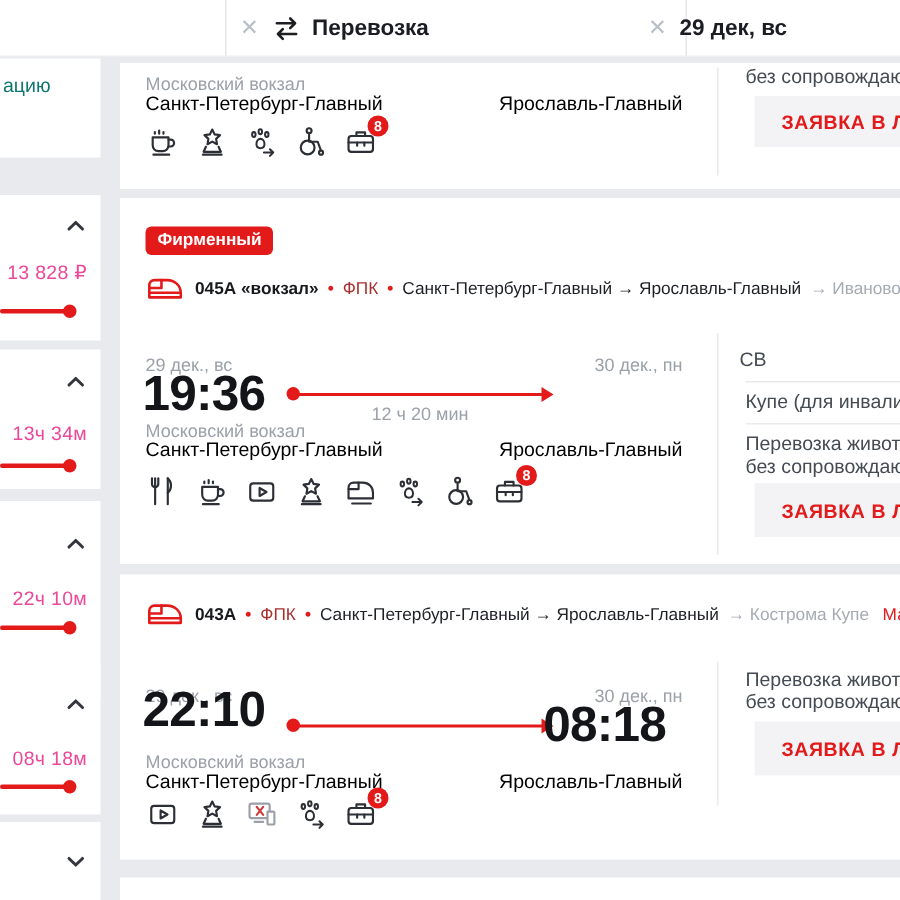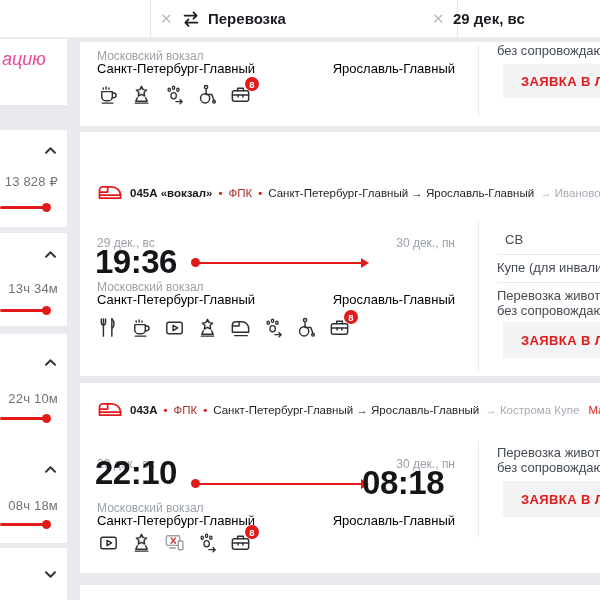--- a/index.html
+++ b/index.html
@@ -9,24 +9,24 @@
   
   .topbar { position:absolute; left:0; top:0; width:600px; height:38px; background:#fff; border-bottom:1px solid #eceef1; z-index:5; }
   .vsep { position:absolute; top:0; width:1px; height:37px; background:#e4e6ea; }
   .clear-x { position:absolute; top:9px; font-size:15px; color:#b9bec7; cursor:pointer; line-height:20px; }
   .tb-text { position:absolute; top:10px; font-size:15px; font-weight:bold; color:#1b1d22; }
   .swap { position:absolute; left:180px; top:8px; width:22px; height:22px; color:#1c1e22; }
 
   
   .sb { position:absolute; left:0; width:67px; background:#fff; }
   .chev { position:absolute; right:10px; width:13px; height:9px; color:#33363c; cursor:pointer; }
-  .fval { position:absolute; right:9px; font-size:13px; color:#737373; letter-spacing:.2px; white-space:nowrap; }
+  .fval { position:absolute; right:9px; font-size:13px; color:#ec4899; letter-spacing:.2px; white-space:nowrap; }
   .range { position:absolute; left:0; width:48px; height:3px; background:#e21a1a; border-radius:2px; }
   .range .dot { position:absolute; right:-3px; top:-3px; width:9px; height:9px; background:#e21a1a; border-radius:50%; }
-  .sb-crop-label { position:absolute; left:2px; top:10px; font-size:18px; color:#ec4899;font-style:italic; }
+  .sb-crop-label { position:absolute; left:2px; top:10px; font-size:13px; color:#0f766e; }
 
   
   .card { position:absolute; left:80px; width:560px; background:#fff; }
   .hint { position:absolute; font-size:12px; color:#9ba1a9; white-space:nowrap; }
   .station { position:absolute; font-size:13px; font-weight:normal; color:#000000; white-space:nowrap; }
   .time { position:absolute; font-size:33px; line-height:36px; font-weight:bold; color:#141519; letter-spacing:-.5px; white-space:nowrap; }
   .tl { position:absolute; width:174px; height:2px; background:#e21a1a; }
   .tl::before { content:""; position:absolute; left:-2px; top:-4px; width:9px; height:9px; border-radius:50%; background:#e21a1a; }
   .tl::after { content:""; position:absolute; right:-2px; top:-4px; border-left:8px solid #e21a1a; border-top:5px solid transparent; border-bottom:5px solid transparent; }
   .dur { position:absolute; width:174px; text-align:center; font-size:12px; color:#9ba1a9; }
@@ -237,37 +237,39 @@
         </svg>
         <span class="badge8">8</span>
       </span>
   </div>
   <div class="vdiv" style="left:398px;top:3px;height:72px"></div>
   <span class="ptext" style="left:417px;top:1px">без сопровождающе</span>
   <button class="btn" style="left:423px;top:22px;height:34px">ЗАЯВКА В Л</button>
 </div>
 
 <div class="card" style="top:132px;height:244px">
+  <span class="badge" style="left:17px;top:19px">Фирменный</span>
 
   <div class="trow" style="left:17px;top:50px">
     <svg class="logo">
         <use href="#ic-logo"></use>
       </svg>
     <span class="num">045А «вокзал»</span>
     <span class="blt">•</span>
     <span class="car">ФПК</span>
     <span class="blt">•</span>
     <span class="rt">Санкт-Петербург-Главный → Ярославль-Главный</span>
     <span class="rtx">→ Иваново</span>
 
   </div>
 
   <span class="hint" style="left:17px;top:104px">29 дек., вс</span>
   <span class="time" style="left:15px;top:112px">19:36</span>
   <div class="tl" style="left:113px;top:130px"></div>
+  <span class="dur" style="left:113px;top:137px">12 ч 20 мин</span>
   <span class="hint" style="right:185px;top:104px">30 дек., пн</span>
   <span class="hint" style="left:17px;top:148px">Московский вокзал</span>
   <span class="station" style="left:17px;top:160px">Санкт-Петербург-Главный</span>
   <span class="station" style="right:185px;top:160px">Ярославль-Главный</span>
 
   <div class="amen" style="left:17px;top:184px">
     <span class="ic-wrap">
         <svg class="ic">
           <use href="#ic-rest"></use>
         </svg>
@@ -304,21 +306,21 @@
       </span>
     <span class="ic-wrap">
         <svg class="ic">
           <use href="#ic-case"></use>
         </svg>
         <span class="badge8">8</span>
       </span>
   </div>
 
   <div class="vdiv" style="left:398px;top:90px;height:148px"></div>
-  <span class="ptext" style="left:425px;top:100px">СВ</span>
+  <span class="ptext" style="left:413px;top:100px">СВ</span>
   <div class="hdiv" style="left:417px;top:122px"></div>
   <span class="ptext" style="left:417px;top:128px">Купе (для инвалидо</span>
   <div class="hdiv" style="left:417px;top:150px"></div>
   <span class="ptext" style="left:417px;top:156px">Перевозка животных</span>
   <span class="ptext" style="left:417px;top:171px">без сопровождающе</span>
   <button class="btn" style="left:423px;top:190px">ЗАЯВКА В Л</button>
 </div>
 
 <div class="card" style="top:383px;height:190px">
   <div class="trow" style="left:17px;top:16px">

